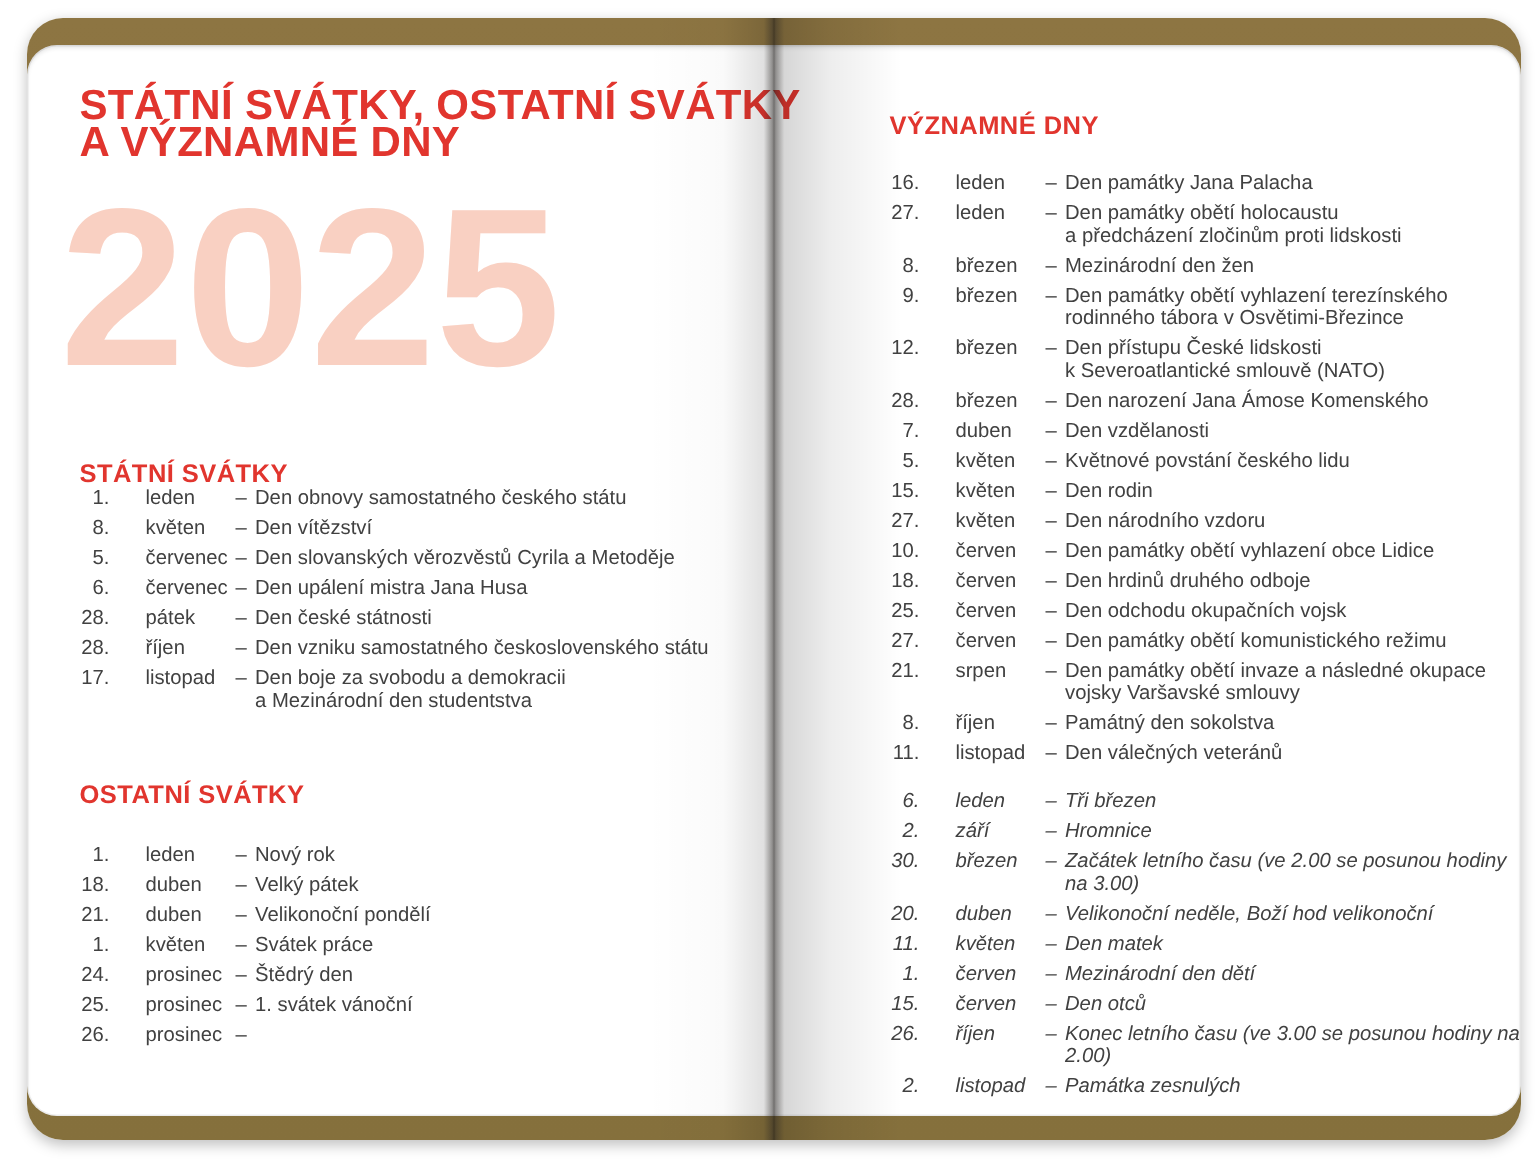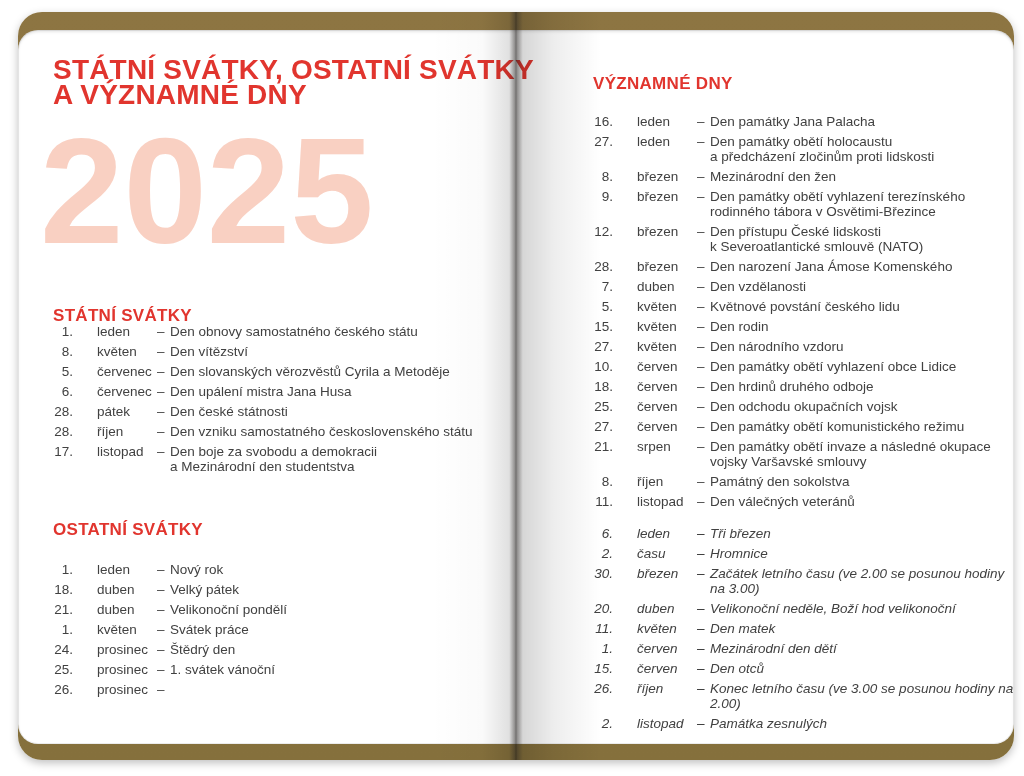--- a/index.html
+++ b/index.html
@@ -306,21 +306,21 @@
 
         <div class="row">
           <span class="num">6.</span>
           <span class="month">leden</span>
           <span class="dashc">–</span>
           <span class="desc">Tři březen</span>
         </div>
 
         <div class="row">
           <span class="num">2.</span>
-          <span class="month">času</span>
+          <span class="month">září</span>
           <span class="dashc">–</span>
           <span class="desc">Hromnice</span>
         </div>
 
         <div class="row">
           <span class="num">30.</span>
           <span class="month">březen</span>
           <span class="dashc">–</span>
           <span class="desc">Začátek letního času (ve 2.00 se posunou hodiny na 3.00)</span>
         </div>

